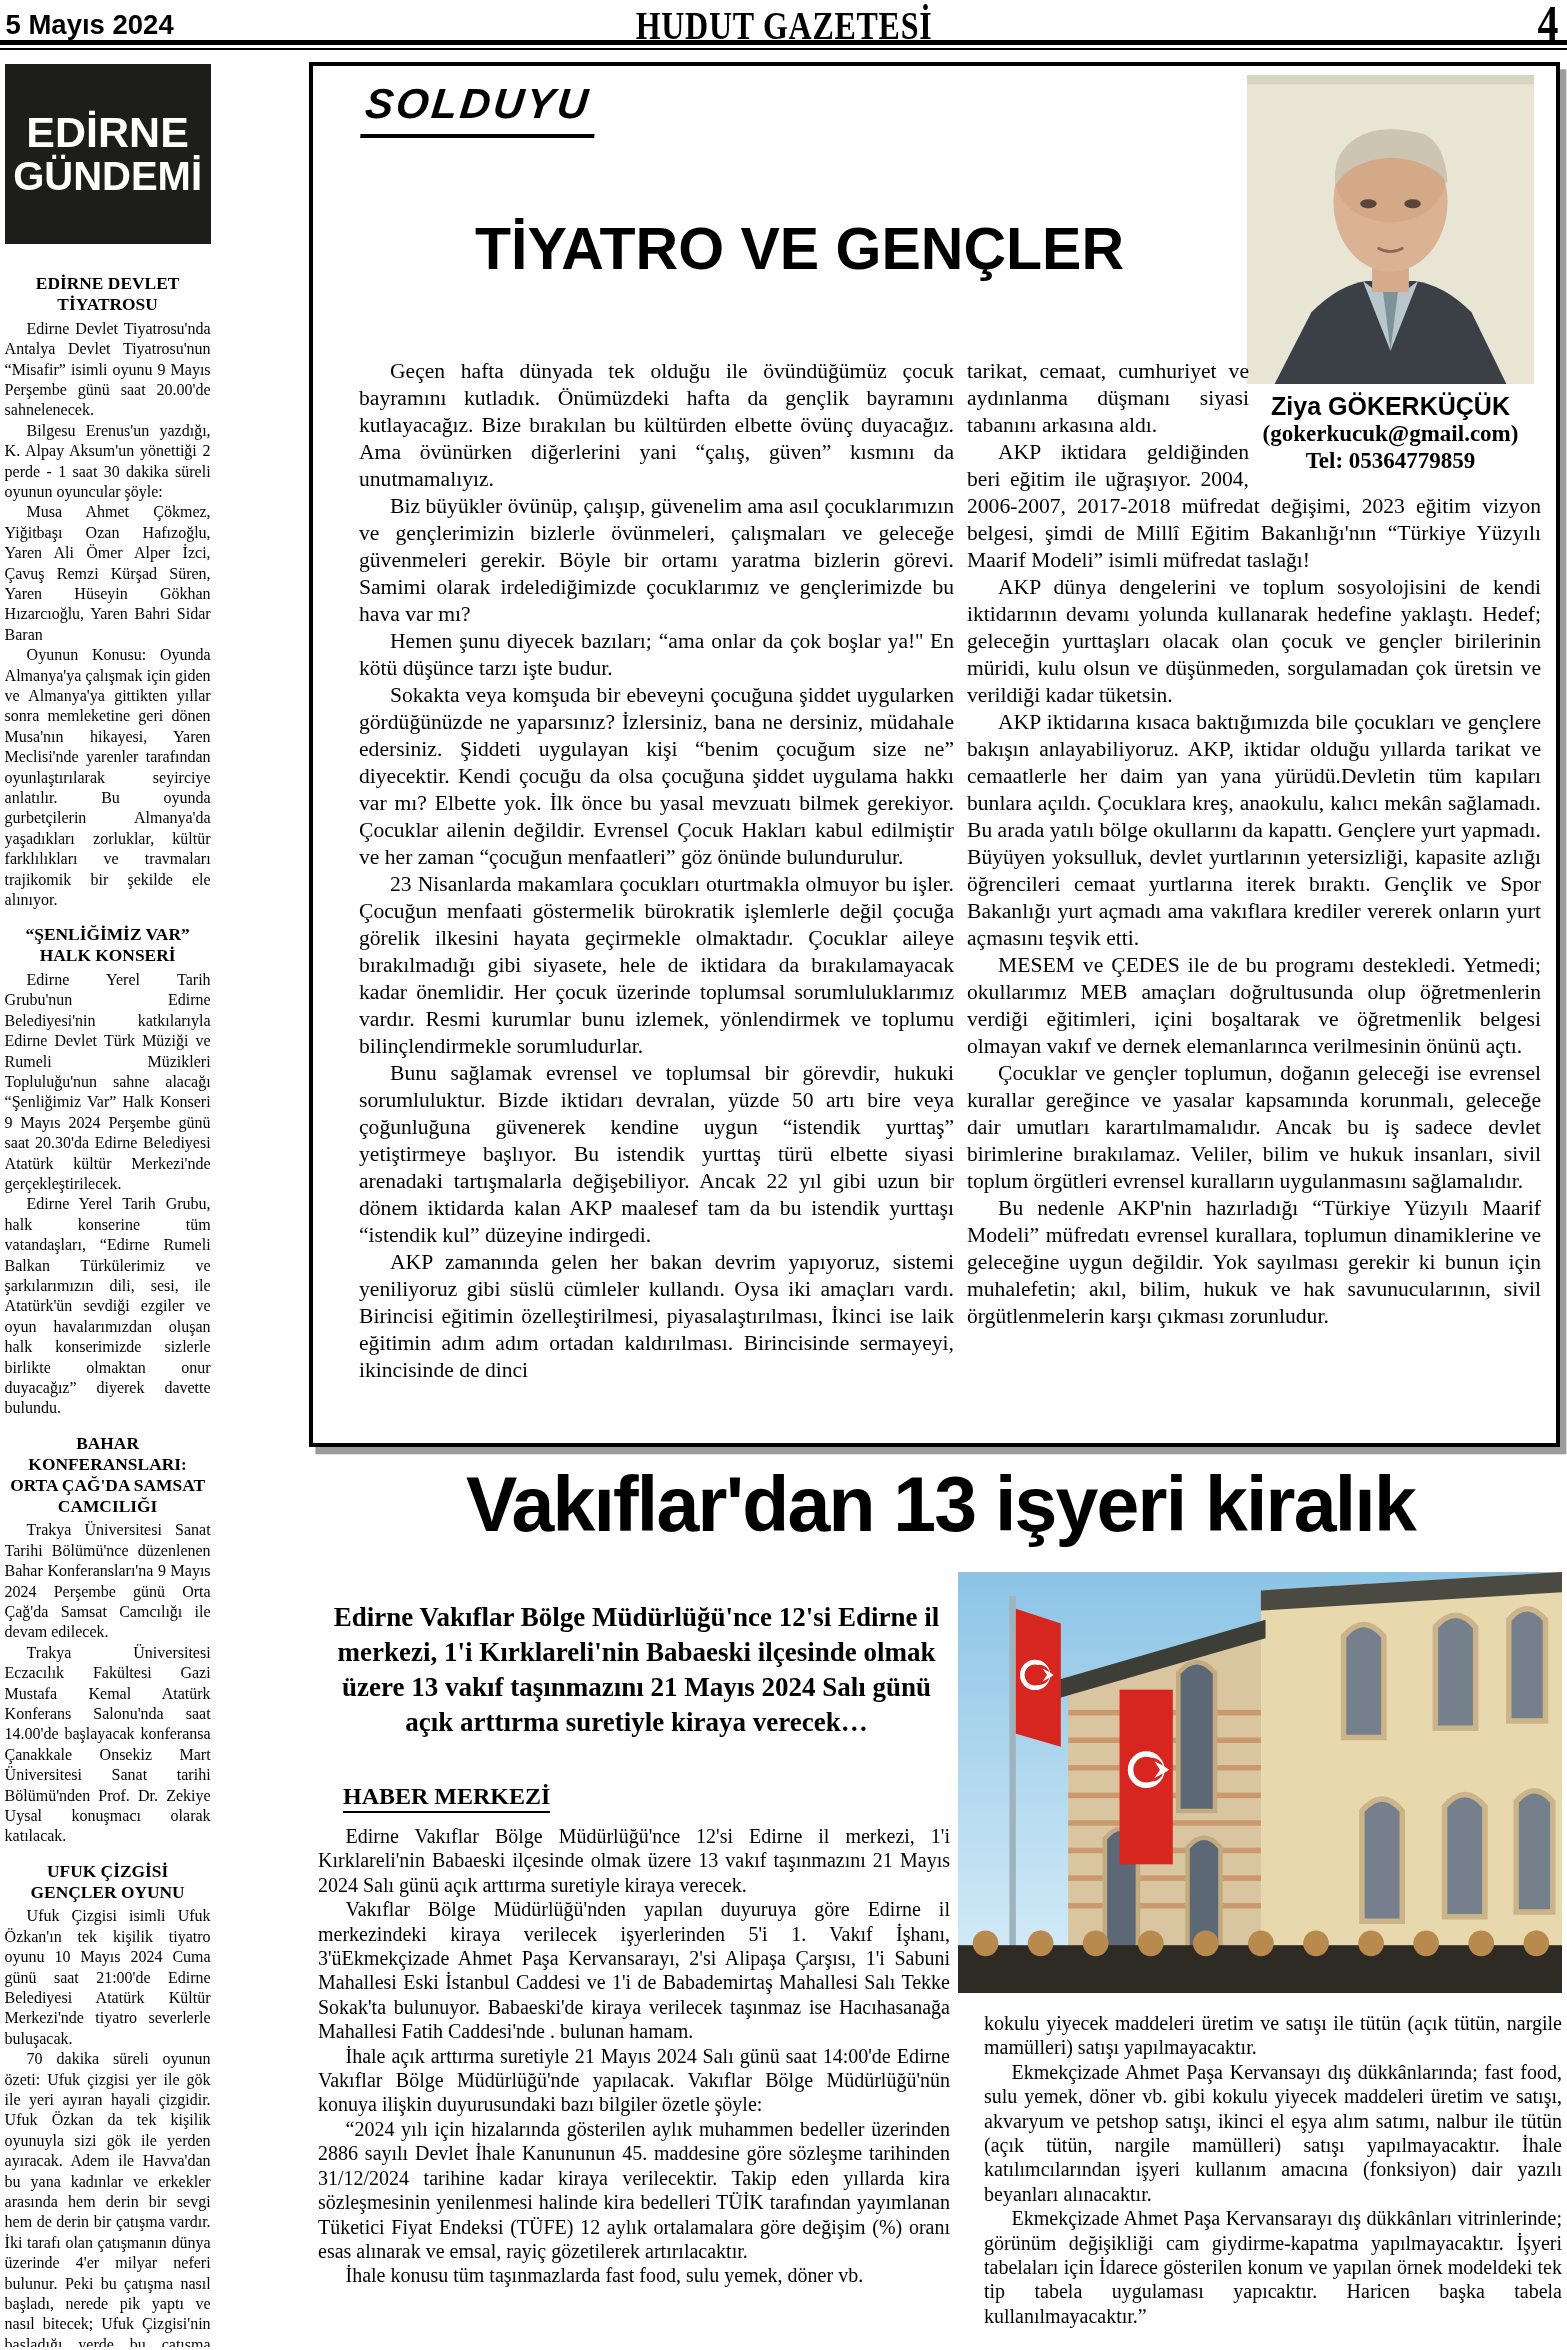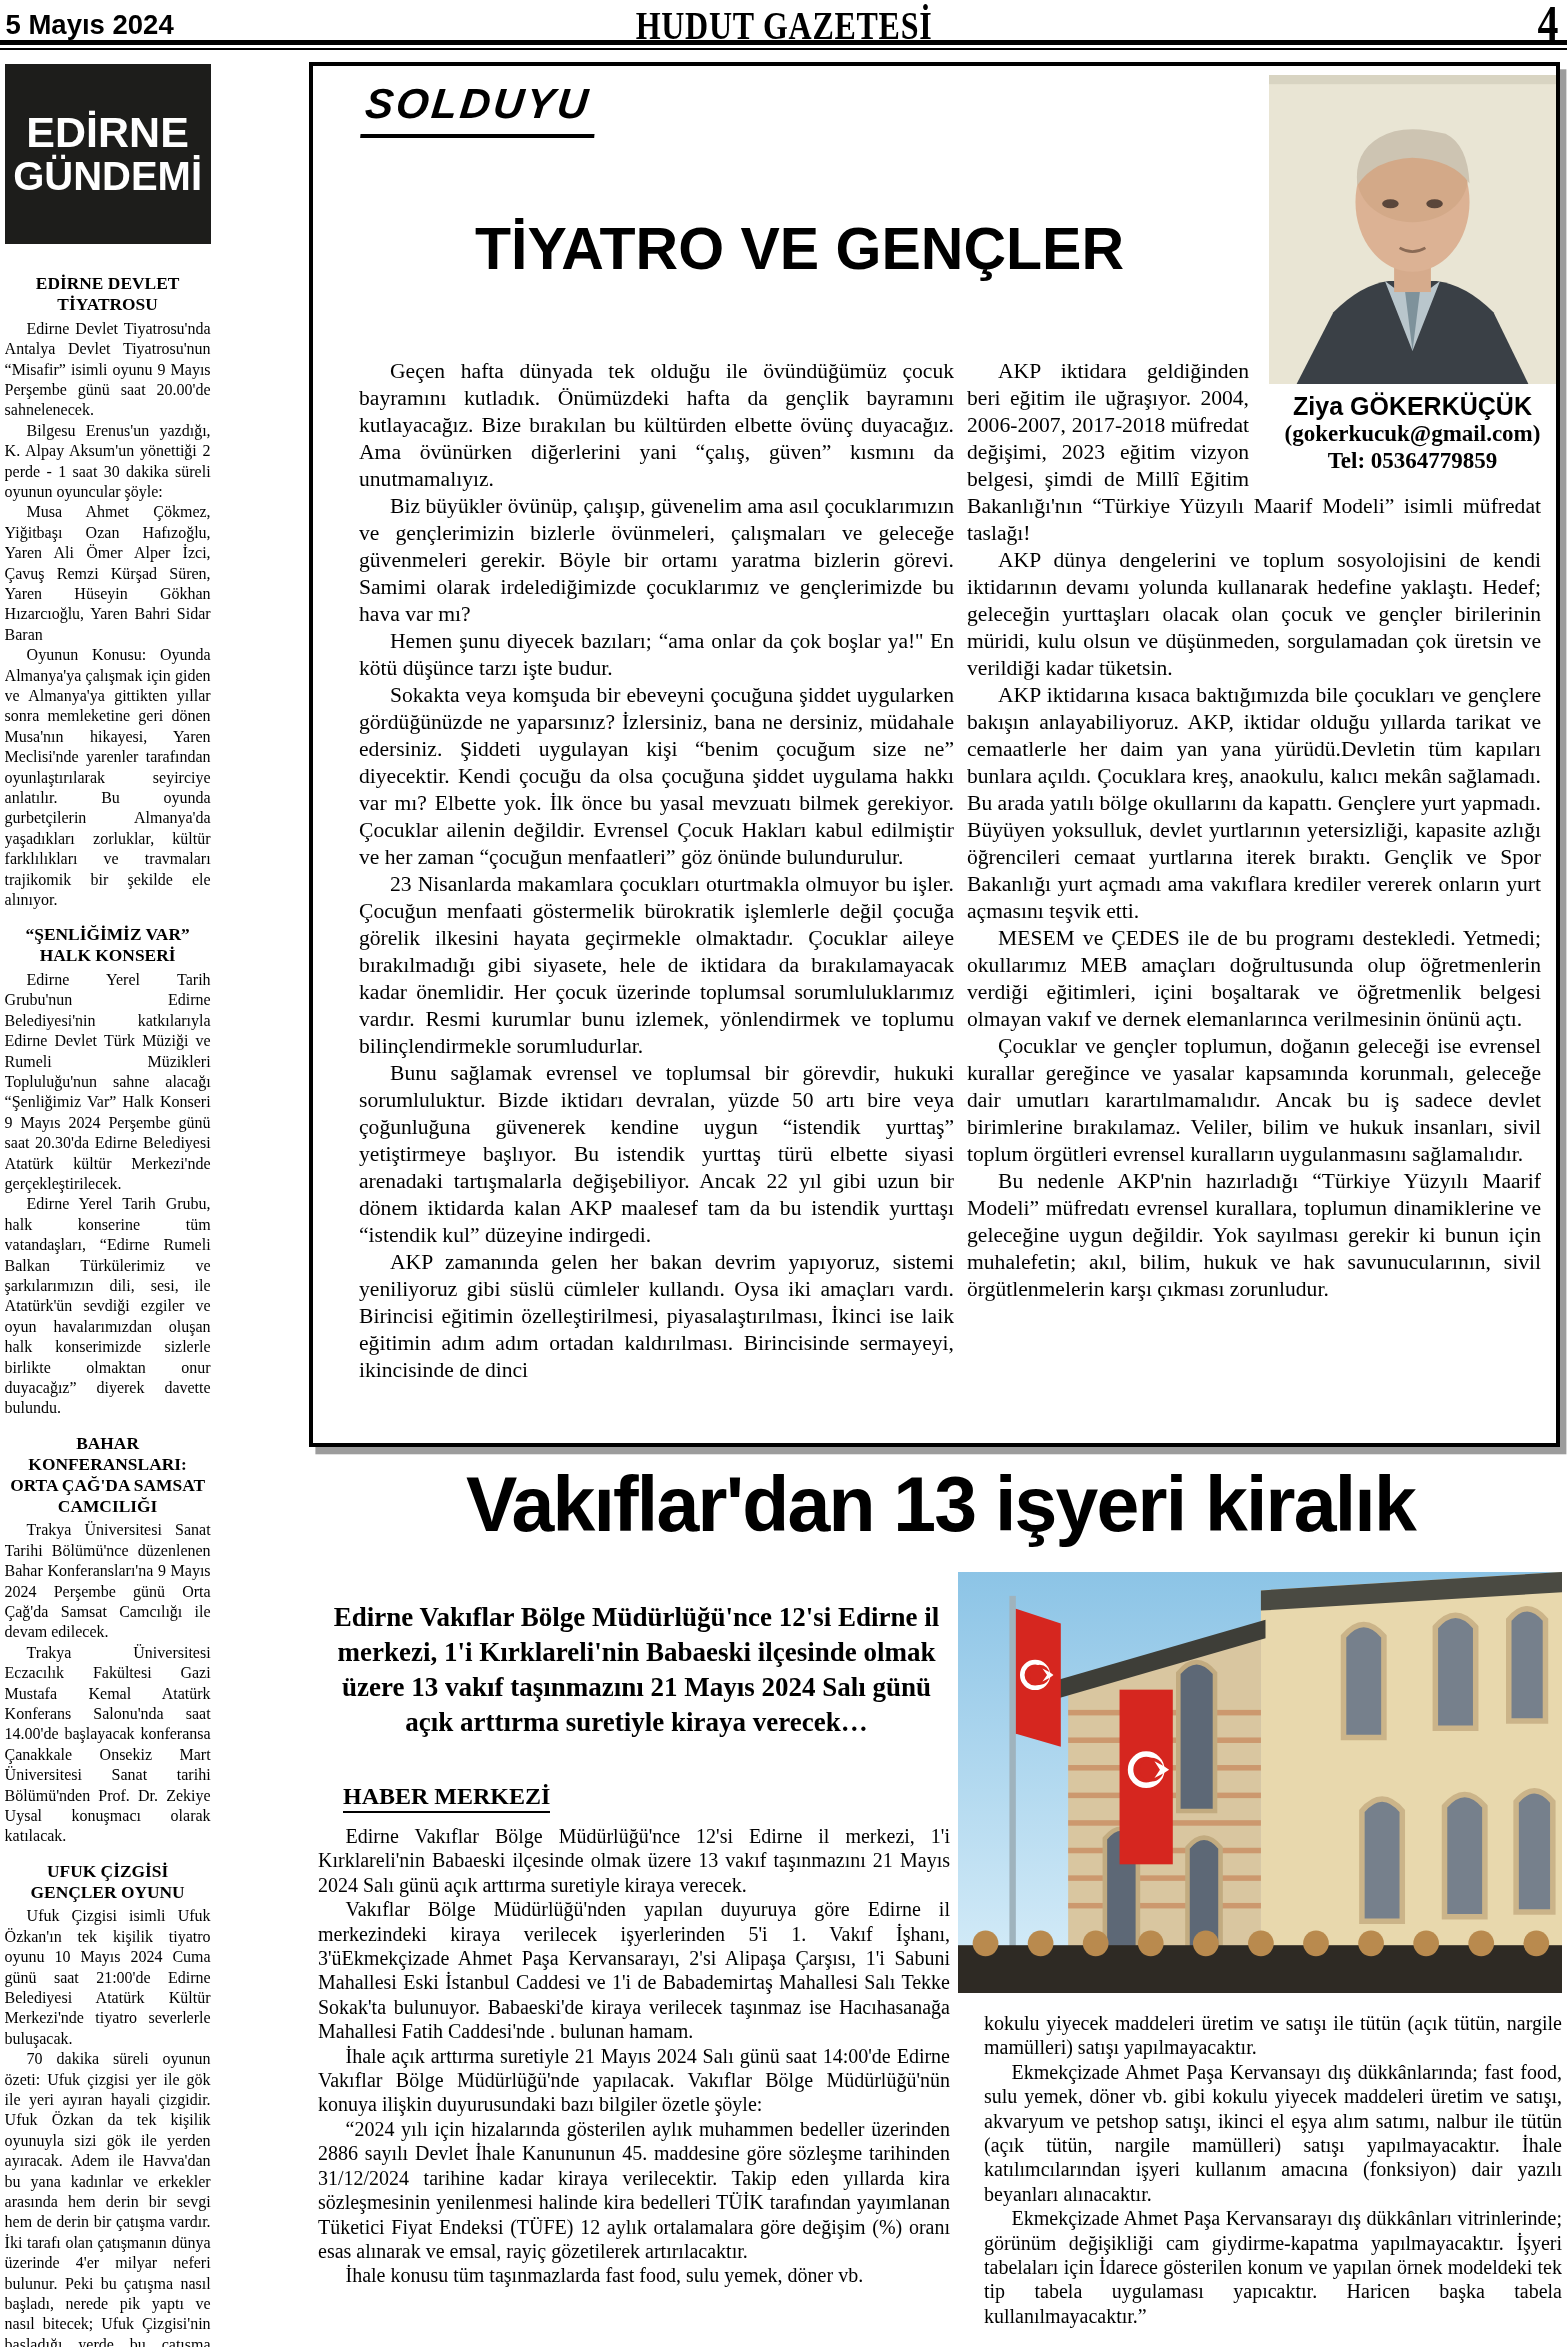--- a/index.html
+++ b/index.html
@@ -19,21 +19,21 @@
           justify-content:center;align-items:center;margin-bottom:29px;}
   .sb-box .l1{font:bold 43px/1.02 "Liberation Sans","DejaVu Sans",sans-serif;text-align:center;}
   .sb-box .l2{font:bold 40px/1.05 "Liberation Sans","DejaVu Sans",sans-serif;}
   .sidebar h3{font:bold 17.4px/21px "Liberation Serif","DejaVu Serif",serif;text-align:center;margin:13.8px 0 3.7px;}
   .sidebar p{font-size:16px;line-height:20.4px;text-align:justify;text-indent:22px;margin:0;}
   
   .main-box{position:absolute;left:309px;top:62px;width:1243px;height:1377px;border:4.6px solid #000;
             background:#fff;box-shadow:6.4px 7.3px 0 #9c9c9c;}
   .solduyu{position:absolute;left:50px;top:16.5px;font:bold italic 42px/1 "Liberation Sans","DejaVu Sans",sans-serif;
            transform:skewX(-6deg);letter-spacing:2.8px;border-bottom:4.6px solid #000;padding:0 7.3px 9.2px 1.8px;}
-  .author{position:absolute;right:0;top:9.2px;width:287px;text-align:center;}
+  .author{position:absolute;right:22px;top:9.2px;width:287px;text-align:center;}
   .author-photo{width:287px;height:309px;display:block;}
   .author-name{font:bold 25px/1.2 "Liberation Sans","DejaVu Sans",sans-serif;margin-top:7.3px;}
   .author-email,.author-tel{font:bold 23px/1.16 "Liberation Serif","DejaVu Serif",serif;}
   .main-title{position:absolute;left:64px;top:154px;width:845px;margin:0;text-align:center;
               font:bold 59px/1 "Liberation Sans","DejaVu Sans",sans-serif;}
   .col{position:absolute;top:292px;font-size:21.6px;line-height:27px;text-align:justify;overflow:hidden;}
   .col p{margin:0;text-indent:31px;}
   .col p.cont{text-indent:0;}
   .col1{left:46px;width:595px;height:1071px;}
   .col2{left:654px;width:574px;height:1071px;}
@@ -116,20 +116,21 @@
       <p>Biz büyükler övünüp, çalışıp, güvenelim ama asıl çocuklarımızın ve gençlerimizin bizlerle övünmeleri, çalışmaları ve geleceğe güvenmeleri gerekir. Böyle bir ortamı yaratma bizlerin görevi. Samimi olarak irdelediğimizde çocuklarımız ve gençlerimizde bu hava var mı?</p>
       <p>Hemen şunu diyecek bazıları; “ama onlar da çok boşlar ya!'' En kötü düşünce tarzı işte budur.</p>
       <p>Sokakta veya komşuda bir ebeveyni çocuğuna şiddet uygularken gördüğünüzde ne yaparsınız? İzlersiniz, bana ne dersiniz, müdahale edersiniz. Şiddeti uygulayan kişi “benim çocuğum size ne” diyecektir. Kendi çocuğu da olsa çocuğuna şiddet uygulama hakkı var mı? Elbette yok. İlk önce bu yasal mevzuatı bilmek gerekiyor. Çocuklar ailenin değildir. Evrensel Çocuk Hakları kabul edilmiştir ve her zaman “çocuğun menfaatleri” göz önünde bulundurulur.</p>
       <p>23 Nisanlarda makamlara çocukları oturtmakla olmuyor bu işler. Çocuğun menfaati göstermelik bürokratik işlemlerle değil çocuğa görelik ilkesini hayata geçirmekle olmaktadır. Çocuklar aileye bırakılmadığı gibi siyasete, hele de iktidara da bırakılamayacak kadar önemlidir. Her çocuk üzerinde toplumsal sorumluluklarımız vardır. Resmi kurumlar bunu izlemek, yönlendirmek ve toplumu bilinçlendirmekle sorumludurlar.</p>
       <p>Bunu sağlamak evrensel ve toplumsal bir görevdir, hukuki sorumluluktur. Bizde iktidarı devralan, yüzde 50 artı bire veya çoğunluğuna güvenerek kendine uygun “istendik yurttaş” yetiştirmeye başlıyor. Bu istendik yurttaş türü elbette siyasi arenadaki tartışmalarla değişebiliyor. Ancak 22 yıl gibi uzun bir dönem iktidarda kalan AKP maalesef tam da bu istendik yurttaşı “istendik kul” düzeyine indirgedi.</p>
       <p>AKP zamanında gelen her bakan devrim yapıyoruz, sistemi yeniliyoruz gibi süslü cümleler kullandı. Oysa iki amaçları vardı. Birincisi eğitimin özelleştirilmesi, piyasalaştırılması, İkinci ise laik eğitimin adım adım ortadan kaldırılması. Birincisinde sermayeyi, ikincisinde de dinci</p>
     </div>
 
     <div class="col col2">
       <div class="spacer"></div>
+      <p class="cont">tarikat, cemaat, cumhuriyet ve aydınlanma düşmanı siyasi tabanını arkasına aldı.</p>
       <p>AKP iktidara geldiğinden beri eğitim ile uğraşıyor. 2004, 2006-2007, 2017-2018 müfredat değişimi, 2023 eğitim vizyon belgesi, şimdi de Millî Eğitim Bakanlığı'nın “Türkiye Yüzyılı Maarif Modeli” isimli müfredat taslağı!</p>
       <p>AKP dünya dengelerini ve toplum sosyolojisini de kendi iktidarının devamı yolunda kullanarak hedefine yaklaştı. Hedef; geleceğin yurttaşları olacak olan çocuk ve gençler birilerinin müridi, kulu olsun ve düşünmeden, sorgulamadan çok üretsin ve verildiği kadar tüketsin.</p>
       <p>AKP iktidarına kısaca baktığımızda bile çocukları ve gençlere bakışın anlayabiliyoruz. AKP, iktidar olduğu yıllarda tarikat ve cemaatlerle her daim yan yana yürüdü.Devletin tüm kapıları bunlara açıldı. Çocuklara kreş, anaokulu, kalıcı mekân sağlamadı. Bu arada yatılı bölge okullarını da kapattı. Gençlere yurt yapmadı. Büyüyen yoksulluk, devlet yurtlarının yetersizliği, kapasite azlığı öğrencileri cemaat yurtlarına iterek bıraktı. Gençlik ve Spor Bakanlığı yurt açmadı ama vakıflara krediler vererek onların yurt açmasını teşvik etti.</p>
       <p>MESEM ve ÇEDES ile de bu programı destekledi. Yetmedi; okullarımız MEB amaçları doğrultusunda olup öğretmenlerin verdiği eğitimleri, içini boşaltarak ve öğretmenlik belgesi olmayan vakıf ve dernek elemanlarınca verilmesinin önünü açtı.</p>
       <p>Çocuklar ve gençler toplumun, doğanın geleceği ise evrensel kurallar gereğince ve yasalar kapsamında korunmalı, geleceğe dair umutları karartılmamalıdır. Ancak bu iş sadece devlet birimlerine bırakılamaz. Veliler, bilim ve hukuk insanları, sivil toplum örgütleri evrensel kuralların uygulanmasını sağlamalıdır.</p>
       <p>Bu nedenle AKP'nin hazırladığı “Türkiye Yüzyılı Maarif Modeli” müfredatı evrensel kurallara, toplumun dinamiklerine ve geleceğine uygun değildir. Yok sayılması gerekir ki bunun için muhalefetin; akıl, bilim, hukuk ve hak savunucularının, sivil örgütlenmelerin karşı çıkması zorunludur.</p>
     </div>
   </section>
 
   <section>

